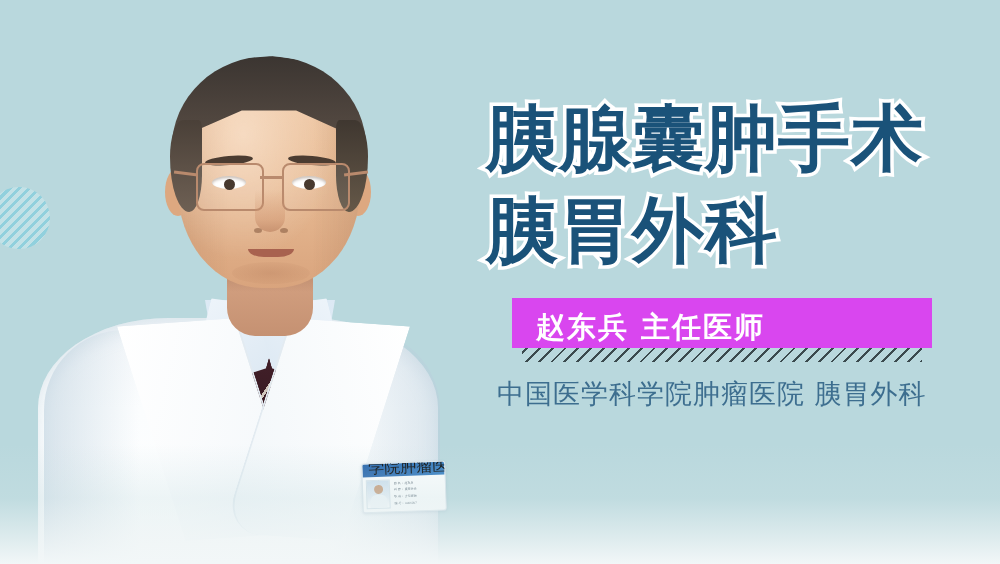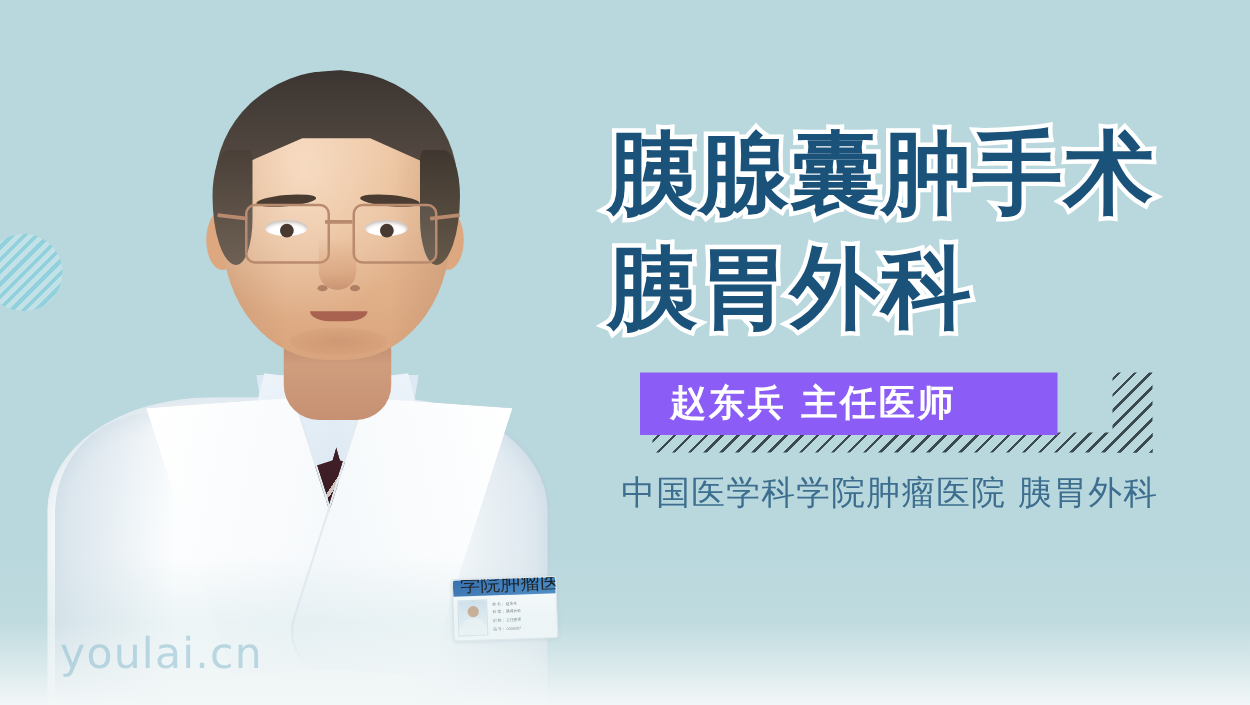--- a/index.html
+++ b/index.html
@@ -504,25 +504,25 @@
     height: 64px;
     background-image: repeating-linear-gradient(
       -45deg,
       #3b4a4e 0px, #3b4a4e 2px,
       rgba(0,0,0,0) 2px, rgba(0,0,0,0) 9px);
   }
   .name-band {
     position: absolute;
     left: 0;
     top: 0;
-    width: 334px;
+    width: 420px;
     height: 50px;
-    background: #8b5cf6;
+    background: #d946ef;
     display: flex;
-    align-items: center;
+    align-items: flex-end;
     padding-left: 24px;
     box-sizing: border-box;
   }
   .name-text {
     color: #ffffff;
     font-size: 29px;
     font-weight: bold;
     letter-spacing: 2px;
     white-space: nowrap;
     font-family: "DejaVu Sans", "Liberation Sans", sans-serif;
@@ -608,21 +608,20 @@
           <div class="badge-line">科  室： 胰胃外科</div>
           <div class="badge-line">职  称： 主任医师</div>
           <div class="badge-line">编  号： 0006207</div>
         </div>
       </div>
     </div>
   </div>
 
   <div class="bg-bottom-fade"></div>
 
-  <div class="watermark">youlai.cn</div>
 
   <div class="title-block">
     <div class="title-line">胰腺囊肿手术</div>
     <div class="title-line">胰胃外科</div>
   </div>
 
   <div class="name-band-wrap">
     <div class="hatch-bottom"></div>
     <div class="hatch-right"></div>
     <div class="name-band">

